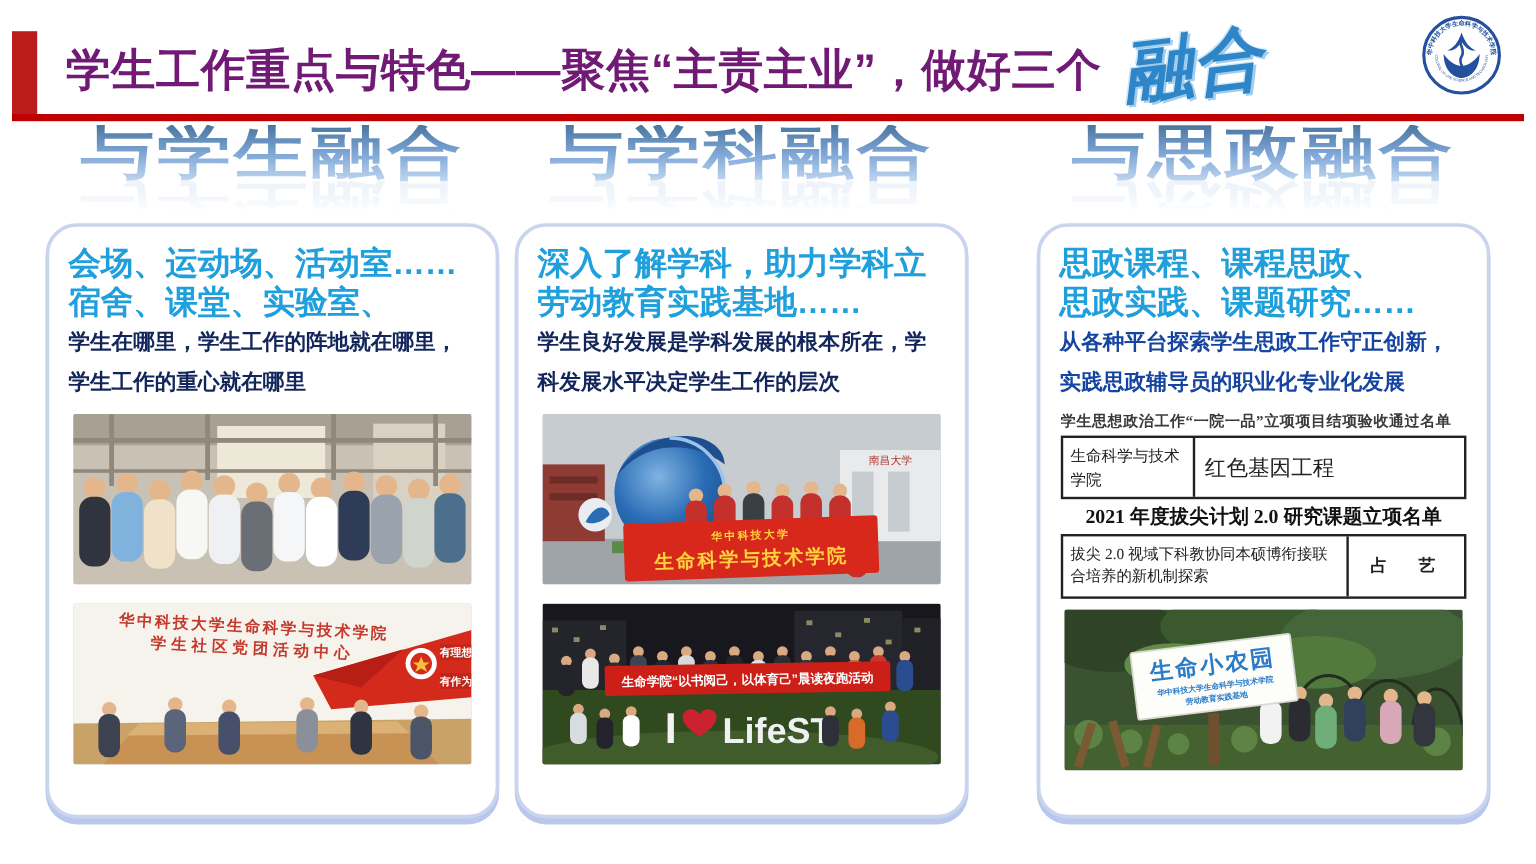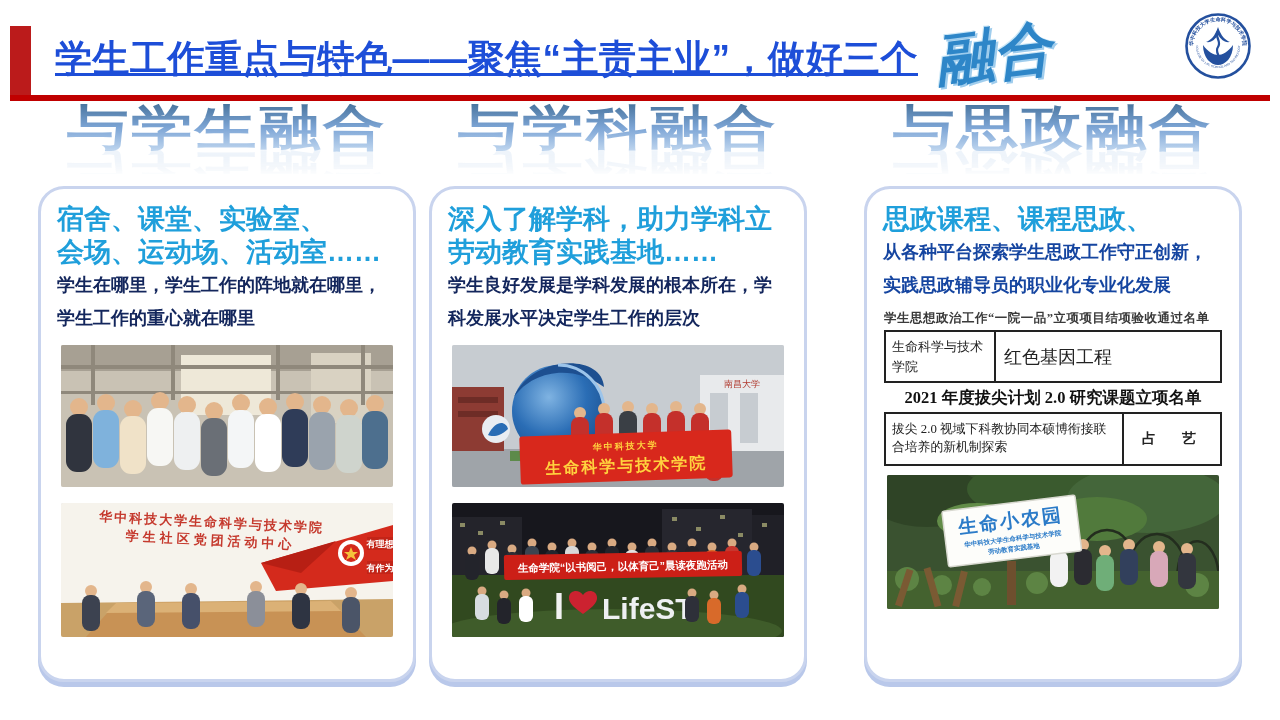--- a/index.html
+++ b/index.html
@@ -5,21 +5,21 @@
   html,body{margin:0;padding:0;}
   body{width:1280px;height:720px;overflow:hidden;background:#fff;
        font-family:"Liberation Sans","DejaVu Sans",sans-serif;}
   .slide{position:relative;width:1280px;height:720px;background:#fff;}
 
   
   .hdr-vbar{position:absolute;left:10px;top:26px;width:21px;height:71px;background:#bb1b1b;}
   .hdr-line{position:absolute;left:10px;top:95px;width:1260px;height:6px;background:#c00000;}
   .hdr-title{position:absolute;left:55px;top:28px;height:62px;display:flex;align-items:center;
              white-space:nowrap;}
-  .hdr-title .main{font-size:37px;font-weight:bold;color:#1d4ed8;letter-spacing:0.5px;text-decoration:underline;}
+  .hdr-title .main{font-size:37px;font-weight:bold;color:#701a75;letter-spacing:0.5px;}
   .hdr-title .script{display:inline-block;margin-left:18px;font-family:"DejaVu Serif",serif;
              font-style:italic;font-weight:bold;font-size:58px;color:#2e86c8;
              transform:rotate(-7deg) translateY(-4px);
              text-shadow:2px 2px 0 rgba(150,200,235,.9), -1px -1px 0 rgba(190,225,245,.8);}
   .hdr-logo{position:absolute;right:28px;top:12px;width:68px;height:68px;}
 
   
   .col{position:absolute;top:104px;width:378px;}
   .col1{left:38px;} .col2{left:429px;} .col3{left:864px;}
   .ctitle-wrap{text-align:center;height:76px;line-height:1;}
@@ -108,22 +108,22 @@
     </svg>
   </div>
 
   <section class="col col1">
     <div class="ctitle-wrap">
       <span class="ctitle">与学生融合</span>
       <span class="ctitle-refl"><span class="ctitle">与学生融合</span></span>
     </div>
     <div class="card">
       <div class="lead">
+        <div>会场、运动场、活动室……</div>
         <div>宿舍、课堂、实验室、</div>
-        <div>会场、运动场、活动室……</div>
       </div>
       <div class="body-txt">学生在哪里，学生工作的阵地就在哪里，学生工作的重心就在哪里</div>
 
       <div class="photo">
         <svg viewBox="0 0 332 142">
           <rect width="332" height="142" fill="#c9c2b4"></rect>
           <rect width="332" height="26" fill="#a7a093"></rect>
           <rect x="120" y="10" width="90" height="60" fill="#eee8d8"></rect>
           <rect x="250" y="8" width="60" height="70" fill="#d9d2c2"></rect>
           <g fill="#8f887b">
@@ -305,20 +305,21 @@
   </section>
 
   <section class="col col3">
     <div class="ctitle-wrap">
       <span class="ctitle">与思政融合</span>
       <span class="ctitle-refl"><span class="ctitle">与思政融合</span></span>
     </div>
     <div class="card">
       <div class="lead">
         <div>思政课程、课程思政、</div>
+        <div>思政实践、课题研究……</div>
       </div>
       <div class="body-txt">从各种平台探索学生思政工作守正创新，实践思政辅导员的职业化专业化发展</div>
 
       <div class="docblock">
         <div class="doc-t1">学生思想政治工作“一院一品”立项项目结项验收通过名单</div>
         <div class="doc-table tbl1">
           <div class="c1">生命科学与技术学院</div>
           <div class="c2">红色基因工程</div>
         </div>
         <div class="doc-t2">2021 年度拔尖计划 2.0 研究课题立项名单</div>

